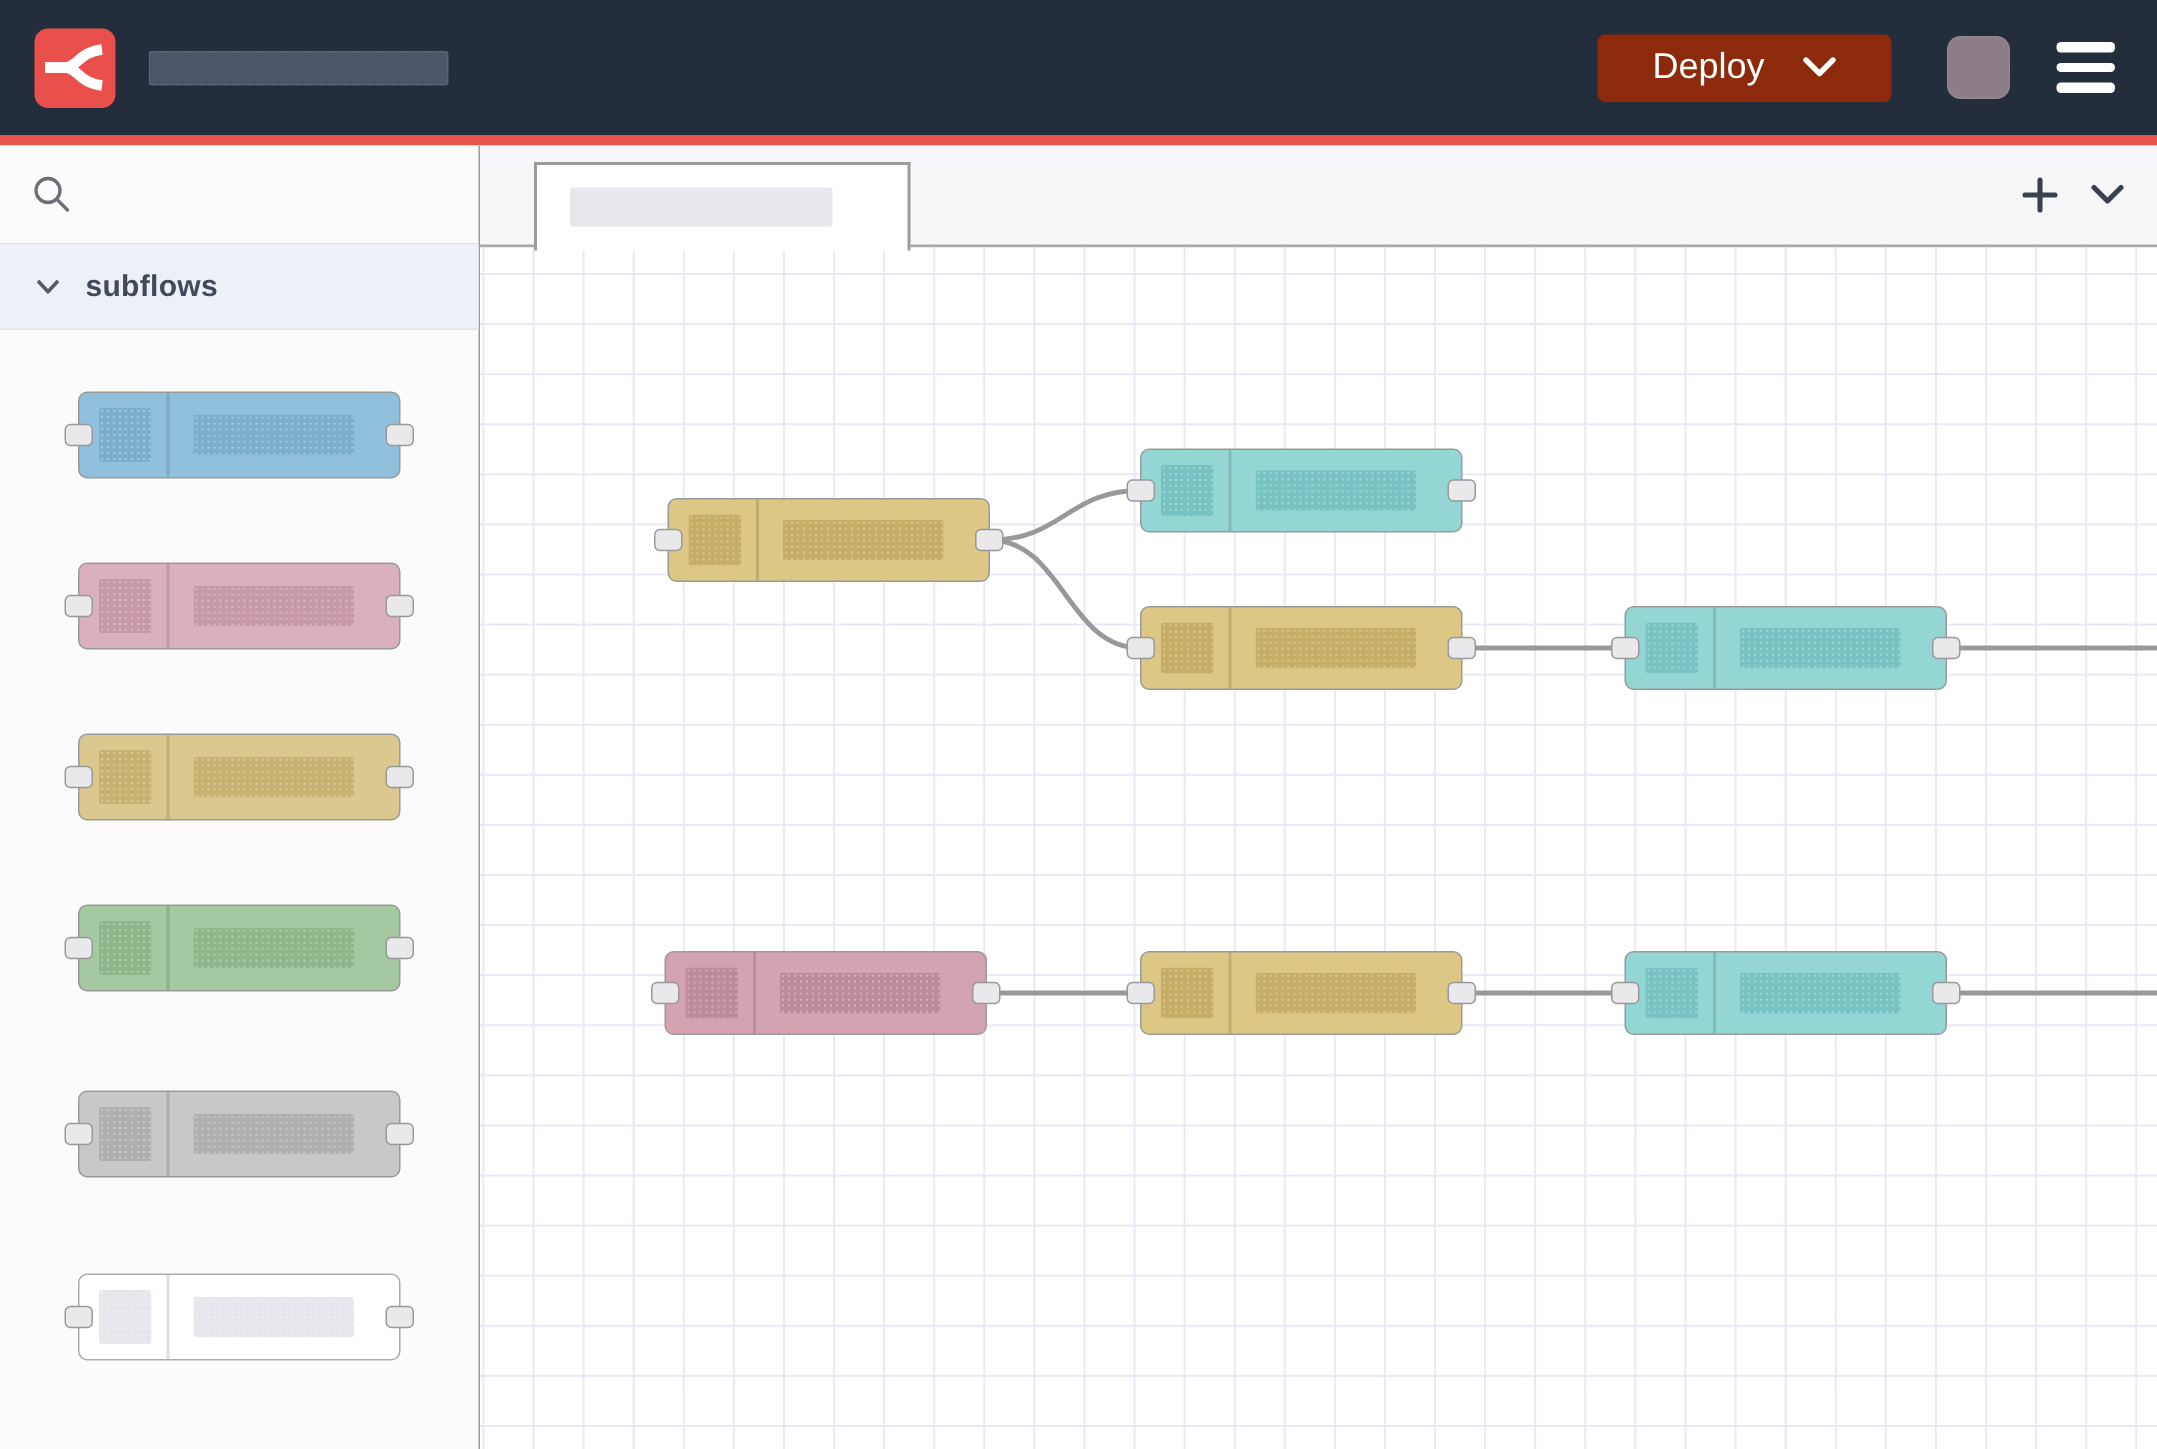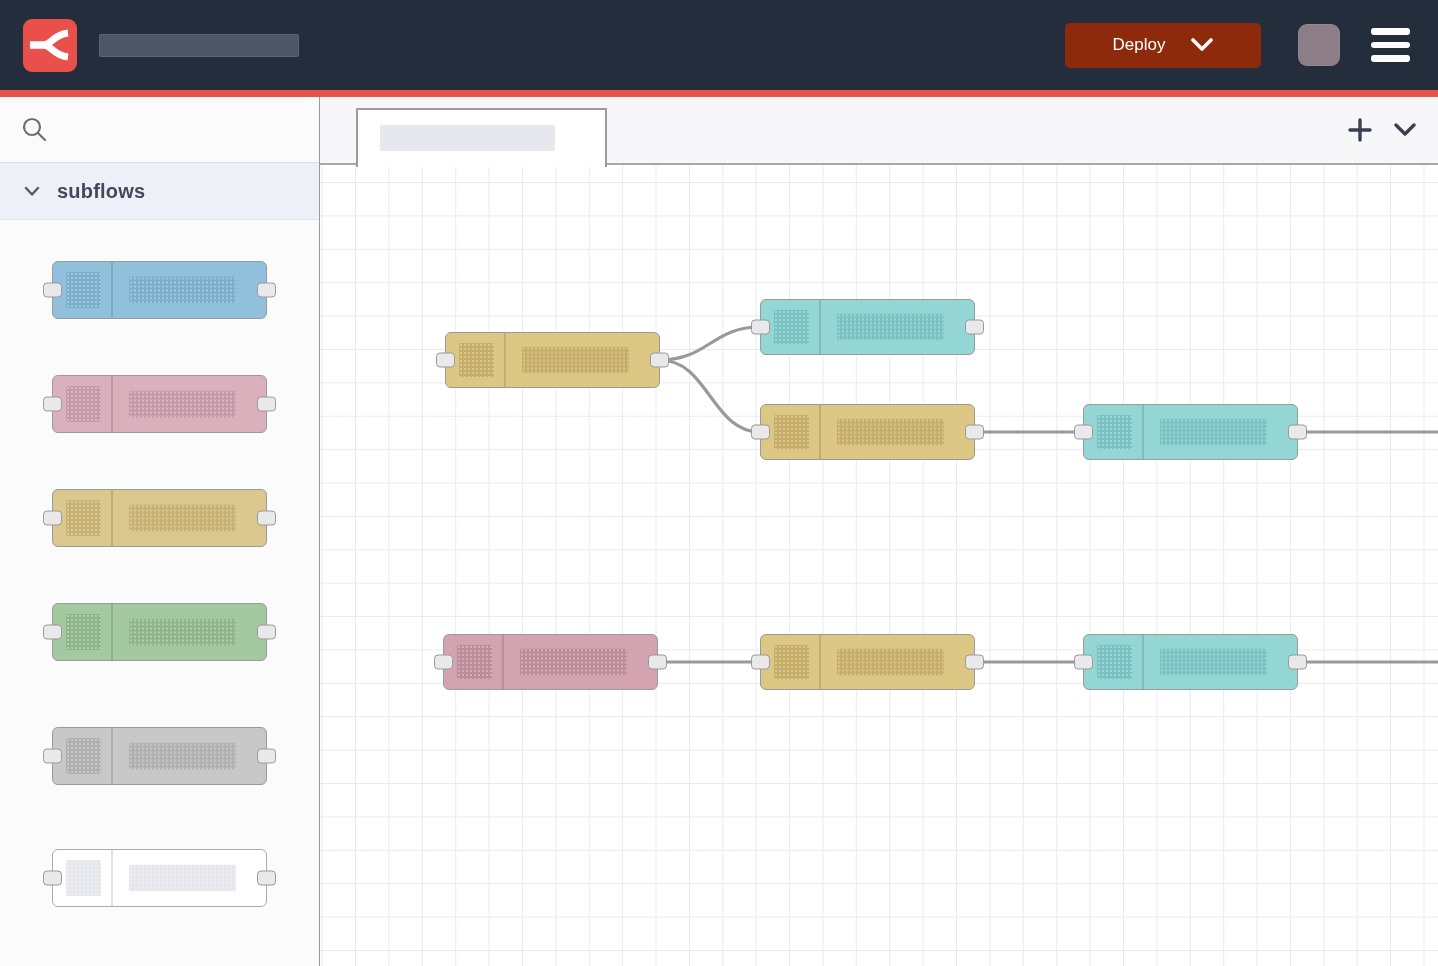--- a/index.html
+++ b/index.html
@@ -10,21 +10,21 @@
   
   .header { height:90px; background:var(--header-bg,#232d3c); display:flex; align-items:center; flex:none; }
   .accent-line { height:7px; background:var(--accent,#e8534e); flex:none; }
   .logo { width:54px; height:53px; margin-left:23px; border-radius:9px;
     background:var(--logo-red,#e9504c); display:flex; align-items:center; justify-content:center; flex:none; }
   .header-skel { width:200px; height:23px; margin-left:22px; background:var(--header-skel,#4c5668);
     border:1px dotted #67718a; border-radius:2px; }
   .header-spacer { flex:1; }
   .deploy-btn { width:196px; height:45px; border:none; border-radius:5px; cursor:pointer;
     background:var(--deploy-red,#8c2a0b); color:#fff; display:flex; align-items:center; justify-content:center;
-    gap:26px; font-family:"Liberation Sans",sans-serif; font-size:17px; font-weight:500; }
+    gap:26px; font-family:"Liberation Sans",sans-serif; font-size:24px; font-weight:500; }
   .avatar { width:42px; height:42px; margin-left:37px; border-radius:9px; background:var(--avatar,#8c7d87);
     border:1px dotted #9c8f98; }
   .hamburger { margin-left:31px; margin-right:28px; width:39px; display:flex; flex-direction:column; gap:7px;
     background:none; border:none; cursor:pointer; }
   .hamburger span { display:block; height:6.5px; background:#fff; border-radius:3px; }
 
   
   .main { flex:1; display:flex; min-height:0; }
   .dotty { background-image:radial-gradient(rgba(110,110,150,0.10) 1px, transparent 1px); background-size:5px 5px;justify-content:center; }
 

